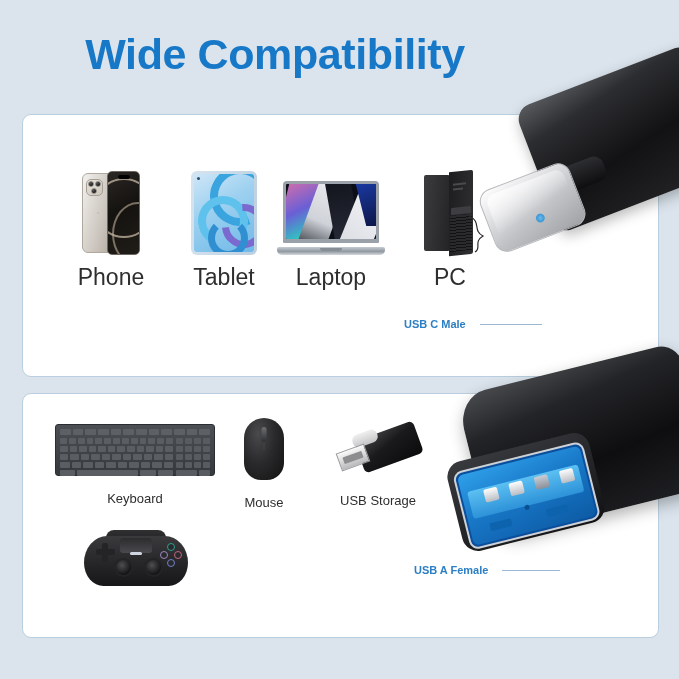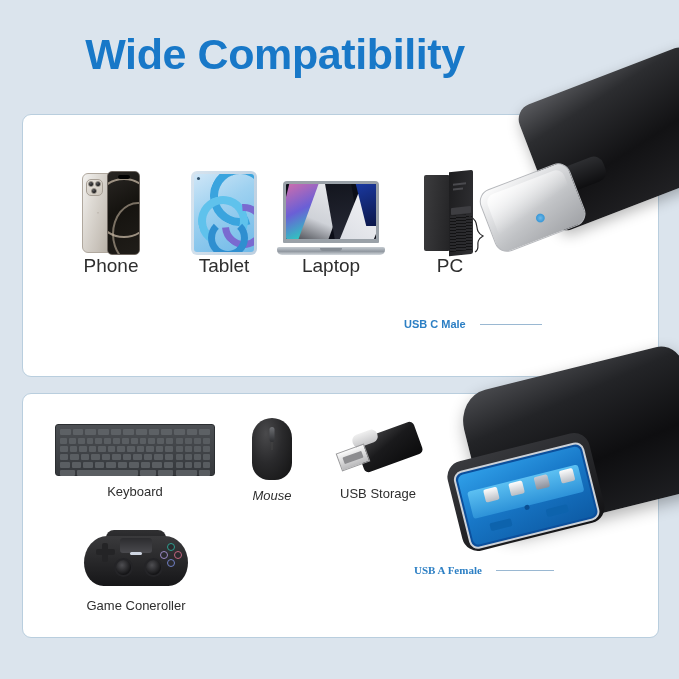--- a/index.html
+++ b/index.html
@@ -56,22 +56,22 @@
     text-align: center;
   }
   .dev .art {
     position: relative;
     margin: 0 auto;
   }
   .dev .cap {
     color: #2e2e2e;
     white-space: nowrap;
   }
-  .row1 .cap { font-size: 19px; }
-  .row2 .cap { font-size: 13px; margin-top: 8px; }
+  .row1 .cap { font-size: 23px; margin-top: 9px; }
+  .row2 .cap { font-size: 13px; margin-top: 15px; }
 
   
   .phone-art { width: 58px; height: 84px; }
   .phone-back {
     position: absolute; left: 0; top: 2px;
     width: 29px; height: 80px; border-radius: 6px 2px 2px 6px;
     background: linear-gradient(105deg,#f3f2f0 0%,#ddd9d3 35%,#c9c3bb 70%,#b4ada3 100%);
     border: 1px solid #b0a89e;
     box-sizing: border-box;
   }
@@ -483,21 +483,21 @@
     white-space: nowrap;
   }
   .callout .ctext {
     color: #2c7fc4; font-weight: bold; font-size: 11px;
   }
   .callout .cline {
     height: 1px; background: #9ab8d2;
   }
   #callout-c { left: 404px; top: 318px; }
   #callout-c .cline { width: 62px; }
-  #callout-a { left: 414px; top: 564px; font-family: Liberation Serif, serif; }
+  #callout-a { left: 414px; top: 564px; }
   #callout-a .cline { width: 58px; }
 </style>
 </head>
 <body>
 
 <div class="title">Wide Compatibility</div>
 
 <div class="panel" id="panel-top">
 
   <div class="dev row1" style="left:28px; top:56px; width:120px;">
@@ -692,21 +692,21 @@
                 <span style="flex:2"></span>
                 <span></span>
               </div>
           </div>
         </div>
       </div>
     </div>
     <div class="cap">Keyboard</div>
   </div>
 
-  <div class="dev row2" style="left:196px; top:24px; width:106px;font-style:italic;">
+  <div class="dev row2" style="left:188px; top:24px; width:106px;">
     <div class="art mouse-art">
       <div class="mouse-body"></div>
       <div class="mouse-wheel"></div>
       <div class="mouse-split"></div>
     </div>
     <div class="cap">Mouse</div>
   </div>
 
   <div class="dev row2" style="left:300px; top:28px; width:110px;">
     <div class="art usbdrv-art">
@@ -725,21 +725,20 @@
       <div class="pad-dpad-h"></div>
       <div class="pad-dpad-v"></div>
       <div class="pad-btn pb-t"></div>
         <div class="pad-btn pb-r"></div>
       <div class="pad-btn pb-b"></div>
         <div class="pad-btn pb-l"></div>
       <div class="pad-light"></div>
       <div class="pad-stick ps-l"></div>
         <div class="pad-stick ps-r"></div>
     </div>
-    <div class="cap">Game Coneroller</div>
   </div>
 
 
 </div>
 
 <div id="adapter-a">
   <div class="a-shell"></div>
   <div class="a-face"></div>
   <div class="a-rim">
     <div class="a-blue">

